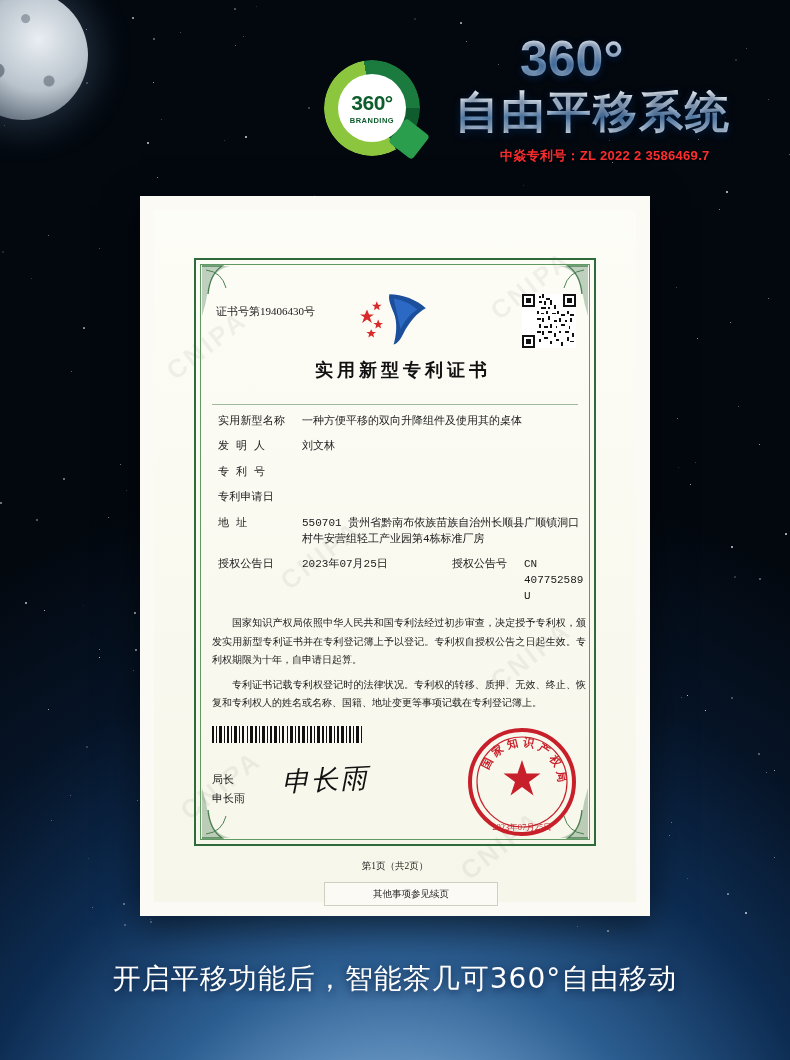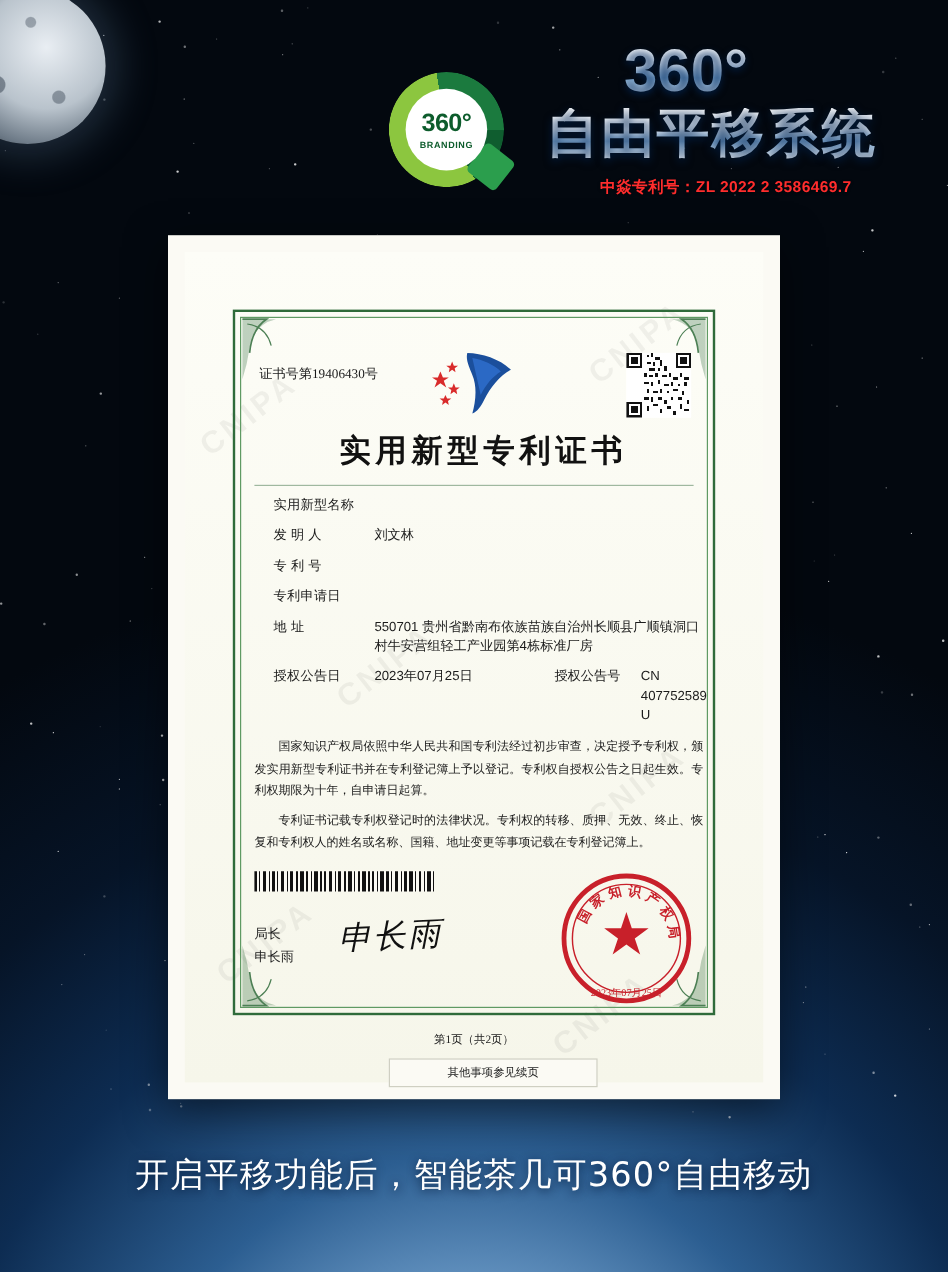--- a/index.html
+++ b/index.html
@@ -90,25 +90,25 @@
   .corner{position:absolute;width:54px;height:54px;color:#2f6b3a;opacity:.85;}
   .c-tl{left:4px;top:4px;}
   .c-tr{right:4px;top:4px;transform:scaleX(-1);}
   .c-bl{left:4px;bottom:4px;transform:scaleY(-1);}
   .c-br{right:4px;bottom:4px;transform:scale(-1,-1);}
   .cert-no{position:absolute;left:62px;top:94px;font-size:11px;color:#1a1a1a;font-family:"Liberation Serif",serif;}
   .qr{position:absolute;right:60px;top:84px;width:54px;height:54px;background:#fff;}
   .emblem{position:absolute;left:50%;top:78px;transform:translateX(-50%);width:84px;height:60px;}
   .cert-title{
     position:absolute;left:16px;right:0;top:148px;text-align:center;
-    font-size:26px;font-weight:bold;letter-spacing:4px;color:#111;
+    font-size:18px;font-weight:bold;letter-spacing:4px;color:#111;
     font-family:"DejaVu Sans",sans-serif;
   }
   .rule{position:absolute;left:58px;right:58px;top:194px;height:1px;background:#9fb89f;}
-  .fields{position:absolute;left:74px;right:50px;top:204px;font-size:11px;color:#1b1b1b;font-family:Liberation Sans, sans-serif;}
+  .fields{position:absolute;left:64px;right:50px;top:204px;font-size:11px;color:#1b1b1b;font-family:Liberation Mono, monospace;}
   .frow{display:flex;margin-bottom:9.5px;line-height:1.45;}
   .flabel{width:84px;flex:0 0 84px;letter-spacing:.2px;}
   .fvalue{flex:1;}
   .frow.two .fvalue{flex:0 0 150px;}
   .frow.two .flabel2{width:72px;flex:0 0 72px;}
   .para{
     position:absolute;left:58px;right:50px;top:404px;
     font-size:10px;line-height:1.85;color:#1b1b1b;text-align:justify;
     font-family:"Liberation Serif",serif;
   }
@@ -502,20 +502,21 @@
           <rect x="26" y="25" width="2" height="1"></rect>
         </g>
       </svg>
 
       <div class="cert-title">实用新型专利证书</div>
       <div class="rule"></div>
 
       <div class="fields">
         <div class="frow">
           <div class="flabel">实用新型名称</div>
+          <div class="fvalue">一种方便平移的双向升降组件及使用其的桌体</div>
         </div>
         <div class="frow">
           <div class="flabel">发 明 人</div>
           <div class="fvalue">刘文林</div>
         </div>
         <div class="frow">
           <div class="flabel">专 利 号</div>
         </div>
         <div class="frow">
           <div class="flabel">专利申请日</div>

